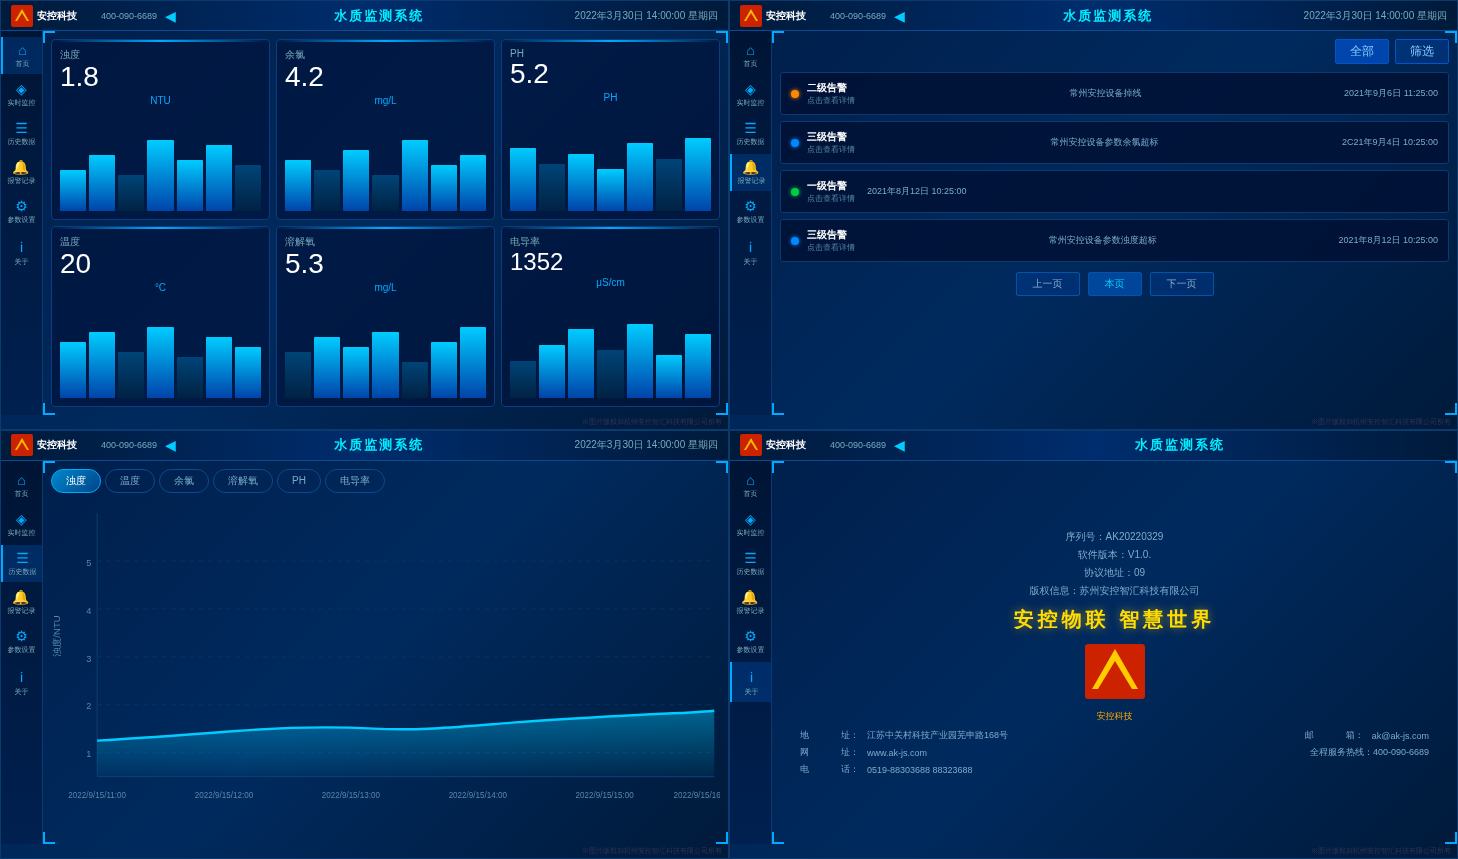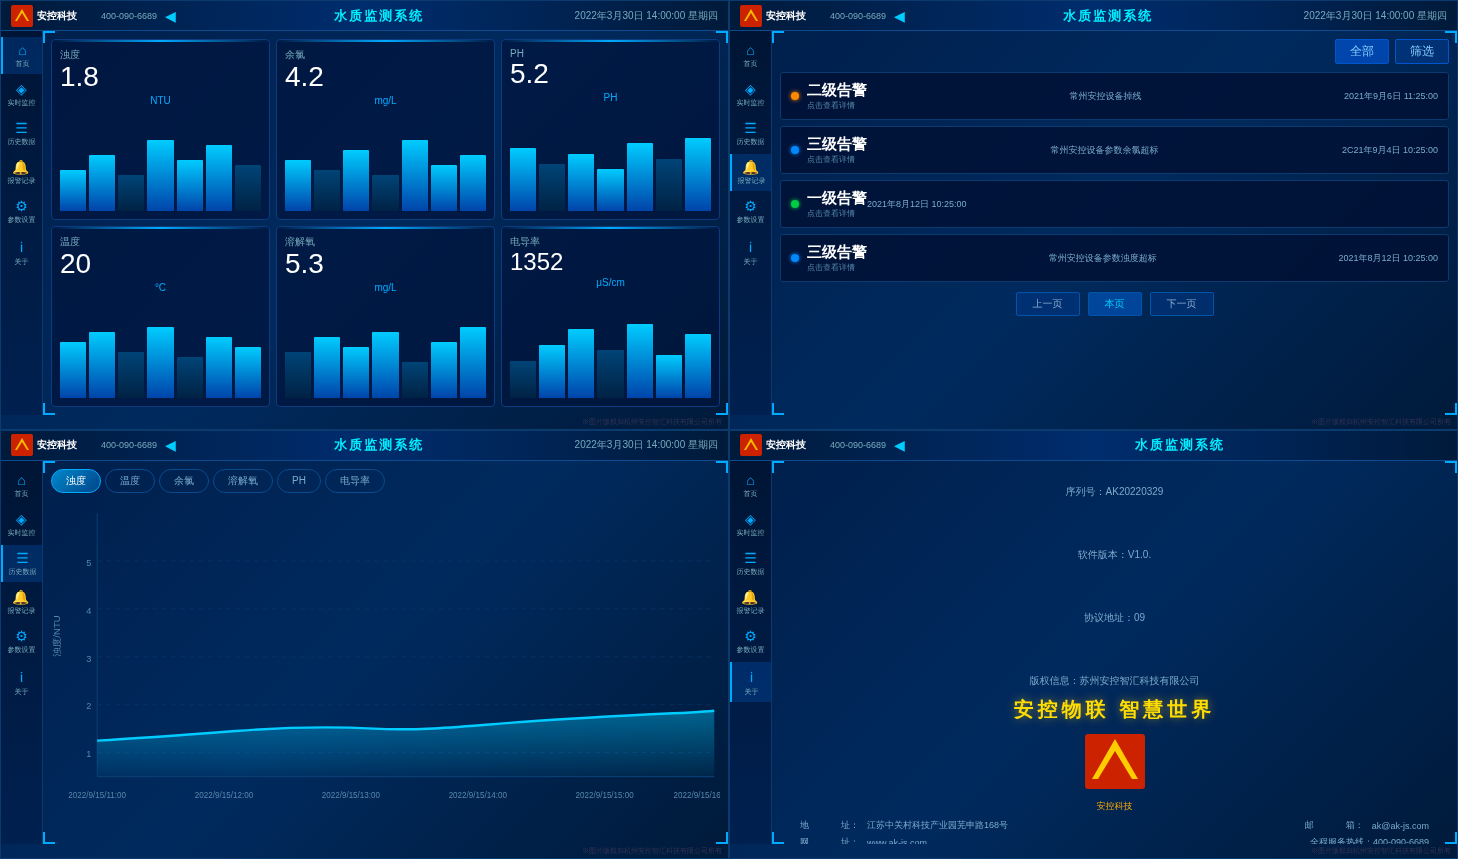--- a/index.html
+++ b/index.html
@@ -221,21 +221,21 @@
       width: 8px;
       height: 8px;
       border-radius: 50%;
       margin-right: 8px;
       flex-shrink: 0;
     }
     .alarm-dot.orange { background: #ff8800; box-shadow: 0 0 4px #ff8800; }
     .alarm-dot.blue { background: #0088ff; box-shadow: 0 0 4px #0088ff; }
     .alarm-dot.green { background: #00cc44; box-shadow: 0 0 4px #00cc44; }
     .alarm-level {
-      font-size: 15px;
+      font-size: 10px;
       color: #fff;
       font-weight: bold;
       width: 60px;
       flex-shrink: 0;
     }
     .alarm-sub {
       font-size: 8px;
       color: #5588aa;
     }
     .alarm-mid {
@@ -298,21 +298,20 @@
       height: 100%;
       gap: 6px;
     }
     .about-info {
       text-align: center;
       line-height: 1.8;
     }
     .about-info p {
       font-size: 10px;
       color: #7aabcc;
-      margin-top: 45px;
     }
     .about-slogan {
       font-size: 20px;
       font-weight: bold;
       color: #ffdd00;
       letter-spacing: 4px;
       text-shadow: 0 0 10px rgba(255,200,0,0.5);
     }
 
     

